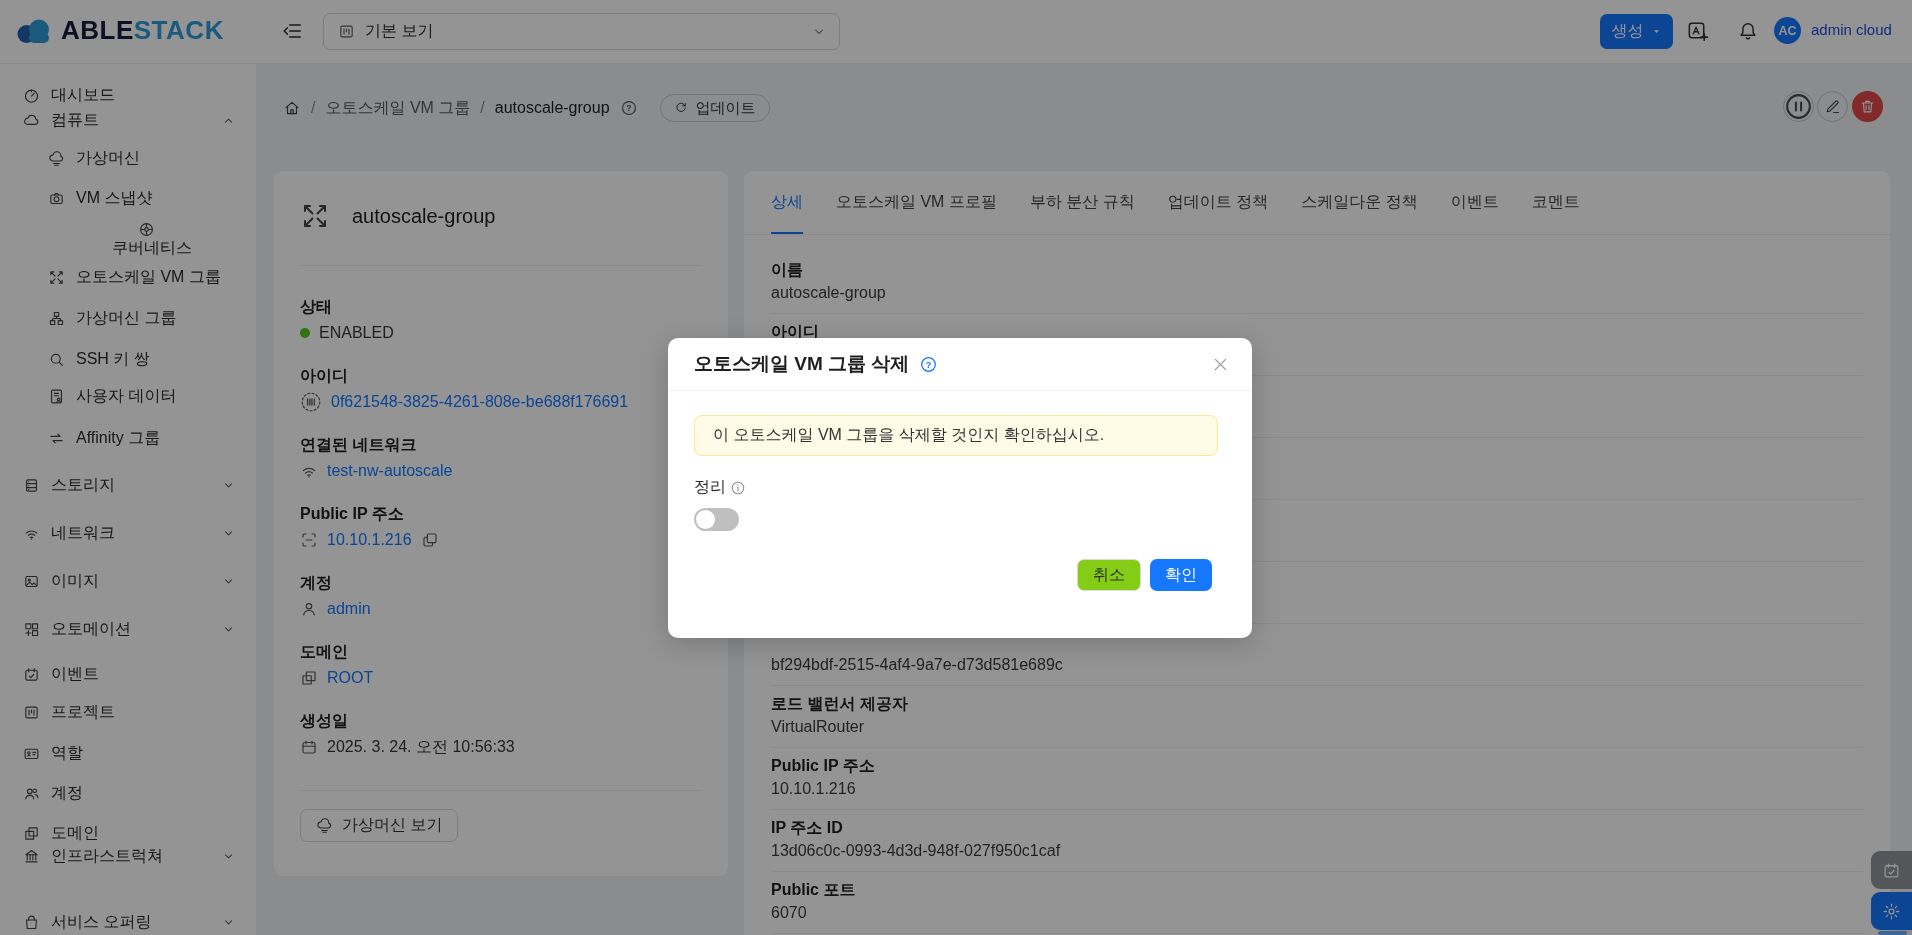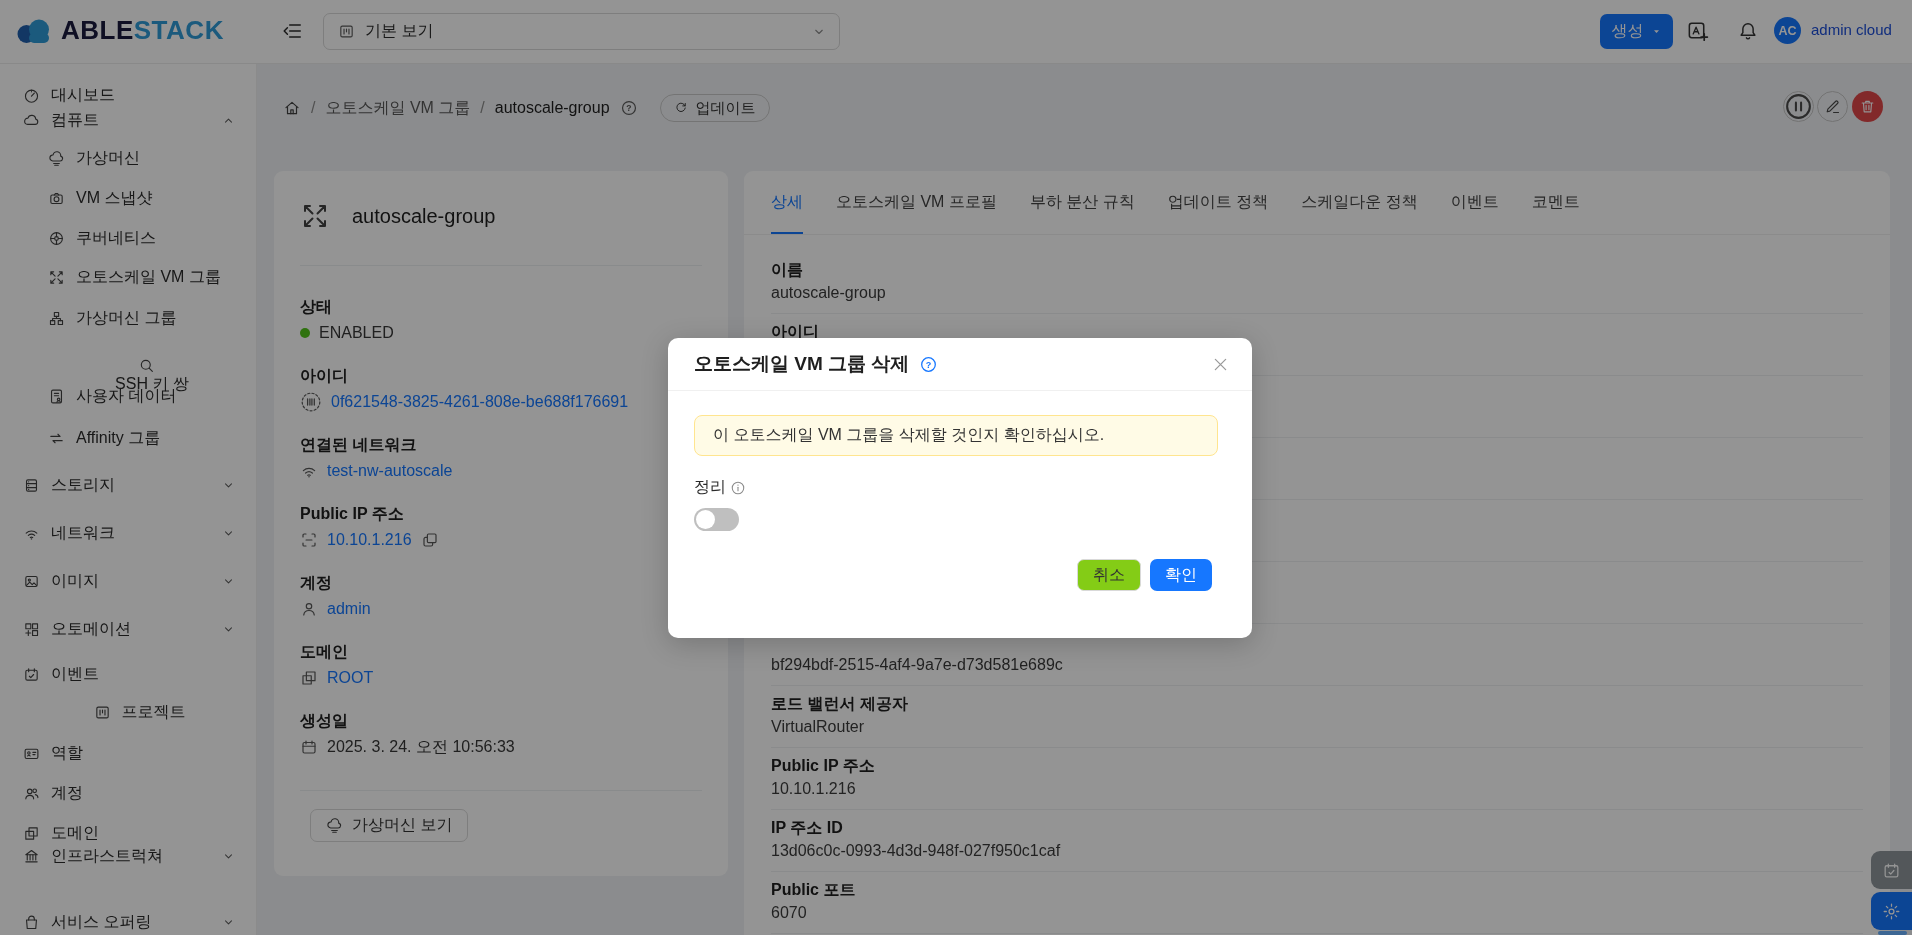--- a/index.html
+++ b/index.html
@@ -59,21 +59,21 @@
   hr.div{border:none;border-top:1px solid #edeff1;margin:30px 26px 0}
   .panel-body{padding:30px 26px 0}
   .p-field{margin-bottom:17px}
   .p-label{font-size:16px;font-weight:700;line-height:22px;color:#1f1f1f}
   .p-value{display:flex;align-items:center;gap:9px;height:30px;font-size:16px;color:#383838}
   .p-value .ic{font-size:18px;color:#595959}
   .p-value .ic.big{font-size:22px}
   .p-value a{color:var(--primary);text-decoration:none;cursor:pointer}
   .dot{width:10px;height:10px;border-radius:50%;background:var(--success)}
   .copy{font-size:16px;color:var(--primary);cursor:pointer}
-  .ghost-btn{display:inline-flex;align-items:center;gap:9px;height:33px;padding:0 15px;margin:18px 0 0 36px;
+  .ghost-btn{display:inline-flex;align-items:center;gap:9px;height:33px;padding:0 15px;margin:18px 0 0 26px;
              border:1px solid #d9d9d9;border-radius:7px;background:#fff;font-size:16px;color:#333;cursor:pointer}
   .ghost-btn .ic{font-size:17px;color:#434343}
 
   
   .dtcard{left:488px;top:108px;width:1146px;height:790px}
   .tabs{display:flex;gap:33px;padding:0 27px;height:63px;align-items:center;border-bottom:1px solid #f0f0f0}
   .tab{font-size:16px;color:#444;height:63px;display:flex;align-items:center;position:relative;cursor:pointer;white-space:nowrap}
   .tab.active{color:var(--primary)}
   .tab.active:after{content:'';position:absolute;left:0;right:0;bottom:0;height:2px;background:var(--primary)}
   .d-rows{padding:17px 27px 0}
@@ -201,21 +201,21 @@
     <div class="side-item sub" style="top: 118px;">
       <span class="ic">
         <svg viewBox="0 0 24 24" fill="none" stroke="currentColor" stroke-width="1.6" stroke-linecap="round" stroke-linejoin="round">
           <rect x="4" y="7" width="16" height="12" rx="2"></rect>
           <circle cx="12" cy="13" r="3.4"></circle>
           <path d="M9 7l1.4-2h3.2L15 7"></path>
         </svg>
       </span>
       <span>VM 스냅샷</span>
     </div>
-    <div class="side-item sub" style="top: 158px;">
+    <div class="side-item sub" style="top: 158px; flex-direction: column;">
       <span class="ic">
         <svg viewBox="0 0 24 24" fill="none" stroke="currentColor" stroke-width="1.6" stroke-linecap="round" stroke-linejoin="round">
           <circle cx="12" cy="12" r="8.3"></circle>
           <circle cx="12" cy="12" r="2.6"></circle>
           <path d="M12 3.7v5.7M12 14.6v5.7M3.7 12h5.7M14.6 12h5.7"></path>
         </svg>
       </span>
       <span>쿠버네티스</span>
     </div>
     <div class="side-item sub" style="top: 197px;">
@@ -230,21 +230,21 @@
       <span class="ic">
         <svg viewBox="0 0 24 24" fill="none" stroke="currentColor" stroke-width="1.6" stroke-linecap="round" stroke-linejoin="round">
           <rect x="9" y="3.5" width="6" height="5.5"></rect>
           <rect x="3.5" y="15" width="6" height="5.5"></rect>
           <rect x="14.5" y="15" width="6" height="5.5"></rect>
           <path d="M12 9v3M6.5 15v-3h11v3"></path>
         </svg>
       </span>
       <span>가상머신 그룹</span>
     </div>
-    <div class="side-item sub" style="top: 294px; flex-direction: column;">
+    <div class="side-item sub" style="top: 279px;">
       <span class="ic">
         <svg viewBox="0 0 24 24" fill="none" stroke="currentColor" stroke-width="1.6" stroke-linecap="round" stroke-linejoin="round">
           <circle cx="11" cy="11" r="6.3"></circle>
           <path d="M15.7 15.7L20.3 20.3"></path>
         </svg>
       </span>
       <span>SSH 키 쌍</span>
     </div>
     <div class="side-item sub" style="top: 316px;">
       <span class="ic">
@@ -326,21 +326,21 @@
     </div>
     <div class="side-item" style="top: 594px;">
       <span class="ic">
         <svg viewBox="0 0 24 24" fill="none" stroke="currentColor" stroke-width="1.6" stroke-linecap="round" stroke-linejoin="round">
           <rect x="4" y="6" width="16" height="14" rx="2"></rect>
           <path d="M8 4v4M16 4v4M9 14.5l2 2 4-4.5"></path>
         </svg>
       </span>
       <span>이벤트</span>
     </div>
-    <div class="side-item" style="top: 632px; justify-content: center;">
+    <div class="side-item" style="top: 632px;">
       <span class="ic">
         <svg viewBox="0 0 24 24" fill="none" stroke="currentColor" stroke-width="1.6" stroke-linecap="round" stroke-linejoin="round">
           <rect x="4" y="4.5" width="16" height="15" rx="2"></rect>
           <path d="M8.5 8.5v7M12 8.5v4M15.5 8.5v7"></path>
         </svg>
       </span>
       <span>프로젝트</span>
     </div>
     <div class="side-item" style="top: 673px;">
       <span class="ic">

